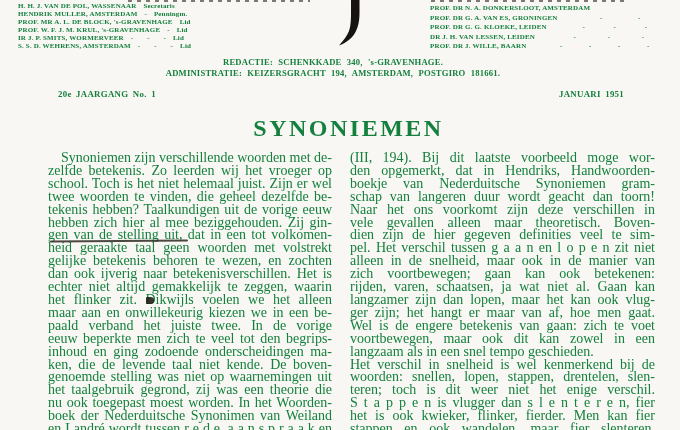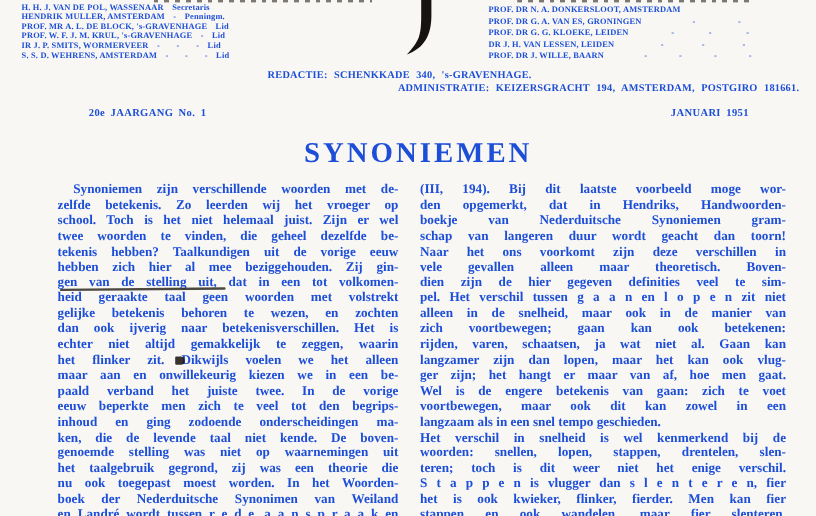--- a/index.html
+++ b/index.html
@@ -1,20 +1,20 @@
 <!DOCTYPE html>
 <html><head>
 <meta charset="utf-8">
 <style>
   html,body{margin:0;padding:0;}
   .page{
     position:relative;
     width:680px;height:430px;
     background:#f8f7f4;
-    color:#1d4ed8;
+    color:#15803d;
     font-family:"Liberation Serif","DejaVu Serif",serif;
     overflow:hidden;
   }
   
   .sliver{
     position:absolute;top:0;height:2px;
     background:repeating-linear-gradient(90deg,#3a332c 0 4px,transparent 4px 9px);
     opacity:.65;
   }
   .sliver.left{left:128px;width:182px;}
@@ -22,57 +22,57 @@
 
   
   .board{
     position:absolute;
     font-weight:bold;
     font-size:7px;
     letter-spacing:.15px;
     white-space:pre;
   }
   .board-left{left:18px;top:2px;width:230px;line-height:8.1px;}
-  .board-right{left:407px;top:4px;width:246px;line-height:9.6px;}
+  .board-right{left:430px;top:4px;width:246px;line-height:9.6px;}
   .b-row{display:flex;align-items:baseline;gap:7px;}
   .b-sep{word-spacing:12px;}
   .b-dashes{flex:1;display:flex;justify-content:space-evenly;}
   .b-dashes span{display:inline-block;}
 
   
   .logo-frag{position:absolute;left:337px;top:0;width:26px;height:48px;}
 
   
   .addr{
     position:absolute;left:0;right:14px;text-align:center;
     font-weight:bold;font-size:8.6px;word-spacing:3px;letter-spacing:.2px;
   }
   .addr.redactie{top:57px;}
-  .addr.administratie{top:68px;text-align:right;}
+  .addr.administratie{top:68px;}
 
   
   .issue{
-    position:absolute;left:74px;right:56px;top:89px;
+    position:absolute;left:58px;right:56px;top:89px;
     display:flex;justify-content:space-between;
     font-weight:bold;font-size:8.8px;letter-spacing:.3px;word-spacing:2px;
   }
 
   
   .title{
     position:absolute;left:17px;right:0;top:115px;
     text-align:center;
     font-size:24px;font-weight:bold;letter-spacing:2.5px;
   }
 
   
   .columns{
     position:absolute;left:48px;top:152px;height:278px;
     display:flex;gap:18px;overflow:hidden;
   }
-  .col{font-size:11px;font-weight:bold;line-height:12.9px;}
+  .col{font-size:14px;font-weight:normal;line-height:12.9px;}
   .col-left{width:284px;}
   .col-right{width:305px;}
   .bodyline{
     text-align:justify;text-align-last:justify;
     white-space:normal;
   }
   .bodyline.no-just{text-align-last:left;}
   .bodyline.indent{padding-left:13px;}
 
   

